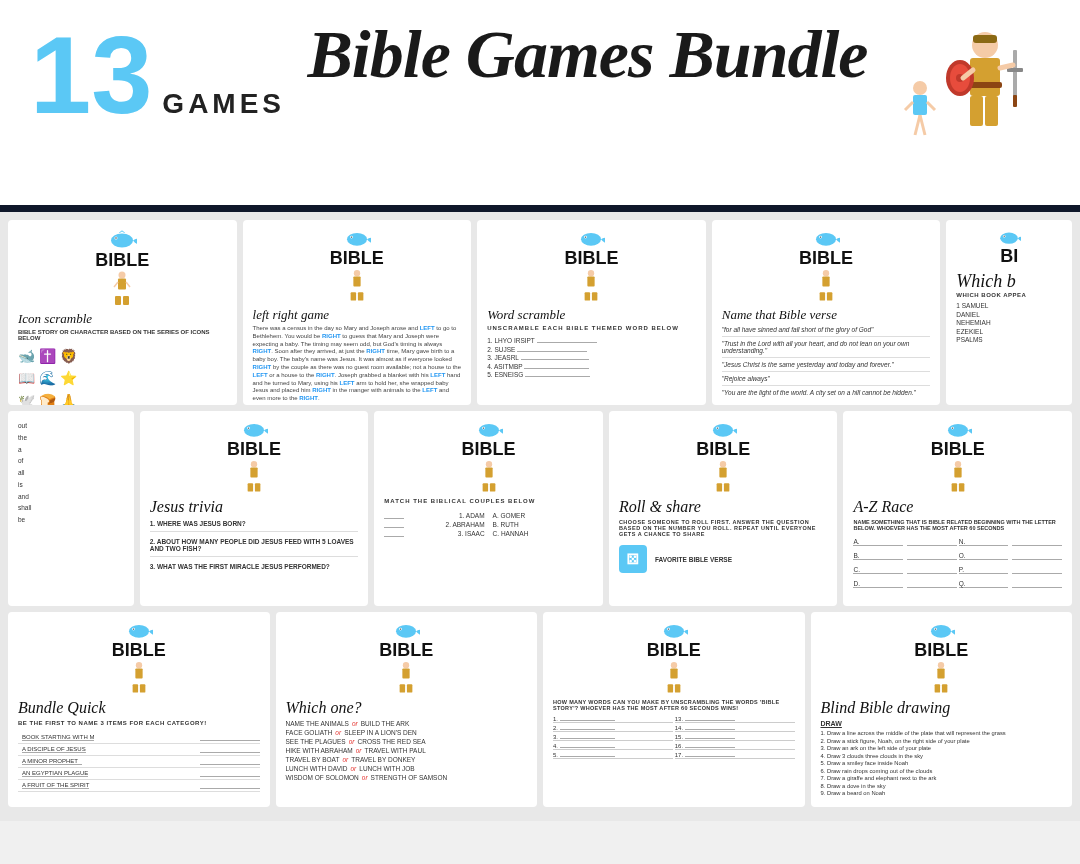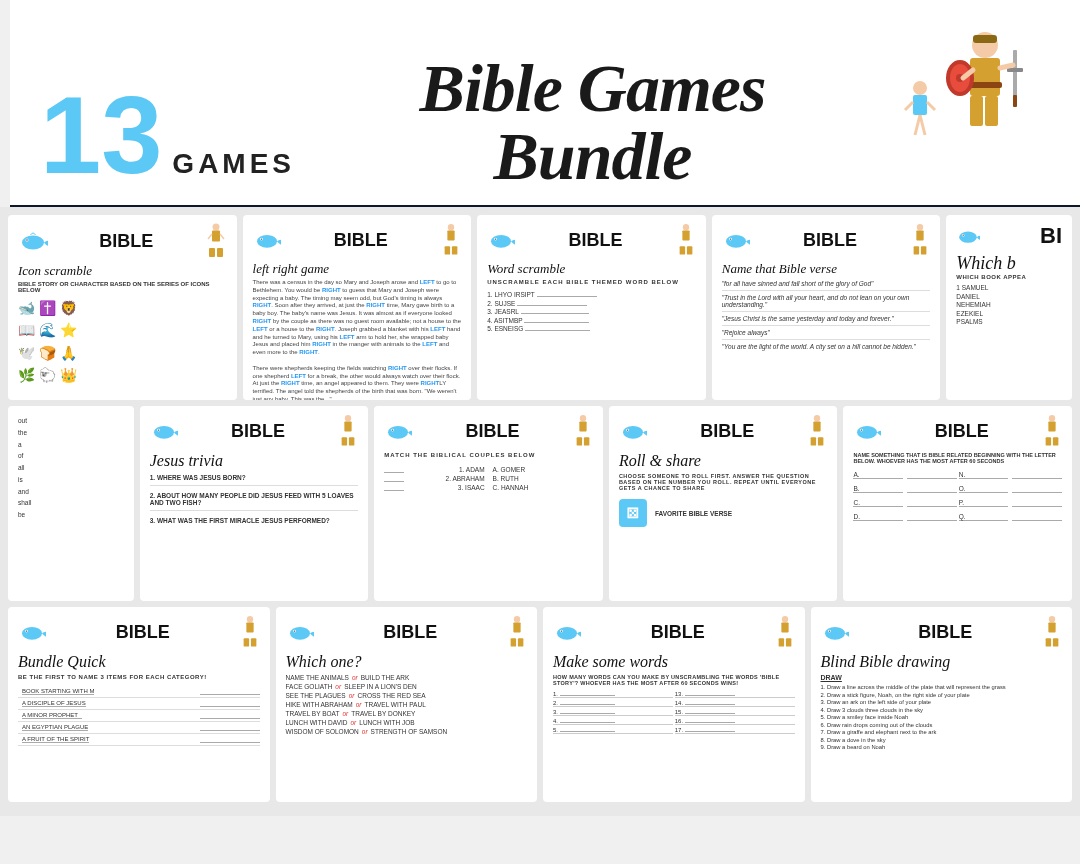--- a/index.html
+++ b/index.html
@@ -9,25 +9,24 @@
       background: #f0f0f0;
       font-family: Arial, sans-serif;
       overflow-x: hidden;
     }
 
     
     .header {
       background: #fff;
       padding: 20px 30px 15px 30px;
       display: flex;
-      align-items: flex-end;
+      align-items: flex-start;
       justify-content: space-between;
-      border-bottom: 2px solid #0f172a;
+      border-bottom: 7px solid #0f172a;
       position: relative;
-      margin-left: 10px;
     }
     .header-left {
       display: flex;
       align-items: flex-end;
       gap: 10px;
     }
     .number-13 {
       font-size: 110px;
       font-weight: 900;
       color: #5bc8f5;
@@ -94,20 +93,21 @@
     .card-inner {
       padding: 8px 10px 10px;
       height: 100%;
     }
 
     .card-header {
       display: flex;
       align-items: center;
       justify-content: space-between;
       margin-bottom: 4px;
+      flex-direction: column;
     }
 
     .card-body-sm {
       font-size: 6px;
       color: #444;
       line-height: 1.3;
     }
 
     
     .row1 .card { height: 185px; }
@@ -401,21 +401,21 @@
 
     <div class="card card-partial">
       <div class="card-inner">
         <div class="card-header">
           <svg width="24" height="18" viewBox="0 0 60 44">
             <ellipse cx="30" cy="25" rx="22" ry="14" fill="#5bc8f5"></ellipse>
             <circle cx="18" cy="20" r="3" fill="#fff"></circle>
             <circle cx="18" cy="20" r="1.5" fill="#333"></circle>
             <path d="M52 25 Q65 15 65 35 Q55 30 52 25Z" fill="#5bc8f5"></path>
           </svg>
-          <div style="font-size:22px;font-weight:900;color:#111;font-family:Arial Black,sans-serif;">BI</div>
+          <div style="font-size:18px;font-weight:900;color:#111;font-family:Arial Black,sans-serif;">BI</div>
         </div>
         <div style="font-family:Georgia,serif;font-style:italic;font-size:18px;color:#111;">Which b</div>
         <div style="font-size:6px;font-weight:700;letter-spacing:0.5px;color:#333;margin-bottom:4px;">WHICH BOOK APPEA</div>
         <div class="list-item-sm">1 SAMUEL</div>
         <div class="list-item-sm">DANIEL</div>
         <div class="list-item-sm">NEHEMIAH</div>
         <div class="list-item-sm">EZEKIEL</div>
         <div class="list-item-sm">PSALMS</div>
       </div>
     </div>
@@ -541,20 +541,21 @@
             <path d="M52 25 Q65 15 65 35 Q55 30 52 25Z" fill="#5bc8f5"></path>
           </svg>
           <div class="bible-word">BIBLE</div>
           <svg width="20" height="34" viewBox="0 0 44 72">
             <circle cx="22" cy="8" r="7" fill="#f5cba7"></circle>
             <rect x="14" y="15" width="16" height="22" fill="#d4a030" rx="2"></rect>
             <rect x="8" y="50" width="12" height="18" fill="#d4a030" rx="2"></rect>
             <rect x="24" y="50" width="12" height="18" fill="#d4a030" rx="2"></rect>
           </svg>
         </div>
+        <div class="game-title-script-lg">A-Z Race</div>
         <div style="font-size:5.5px;font-weight:700;color:#333;margin-bottom:5px;">NAME SOMETHING THAT IS BIBLE RELATED BEGINNING WITH THE LETTER BELOW. WHOEVER HAS THE MOST AFTER 60 SECONDS</div>
         <div style="display:grid;grid-template-columns:1fr 1fr;gap:2px;">
           <div class="az-line">
               <span>A.</span>
               <span></span>
             </div>
           <div class="az-line">
               <span>N.</span>
               <span></span>
             </div>
@@ -697,21 +698,20 @@
             <path d="M52 25 Q65 15 65 35 Q55 30 52 25Z" fill="#5bc8f5"></path>
           </svg>
           <div class="bible-word">BIBLE</div>
           <svg width="20" height="34" viewBox="0 0 44 72">
             <circle cx="22" cy="8" r="7" fill="#f5cba7"></circle>
             <rect x="14" y="15" width="16" height="22" fill="#d4a030" rx="2"></rect>
             <rect x="8" y="50" width="12" height="18" fill="#d4a030" rx="2"></rect>
             <rect x="24" y="50" width="12" height="18" fill="#d4a030" rx="2"></rect>
           </svg>
         </div>
-        <div class="game-title-script-lg">Make some words</div>
         <div style="font-size:5.5px;font-weight:700;color:#333;margin-bottom:5px;letter-spacing:0.3px;">HOW MANY WORDS CAN YOU MAKE BY UNSCRAMBLING THE WORDS 'BIBLE STORY'? WHOEVER HAS THE MOST AFTER 60 SECONDS WINS!</div>
         <div class="make-words-grid">
           <div class="make-words-item">1. <span style="border-bottom:1px solid #aaa;display:inline-block;width:55px;"></span></div>
           <div class="make-words-item">13. <span style="border-bottom:1px solid #aaa;display:inline-block;width:50px;"></span></div>
           <div class="make-words-item">2. <span style="border-bottom:1px solid #aaa;display:inline-block;width:55px;"></span></div>
           <div class="make-words-item">14. <span style="border-bottom:1px solid #aaa;display:inline-block;width:50px;"></span></div>
           <div class="make-words-item">3. <span style="border-bottom:1px solid #aaa;display:inline-block;width:55px;"></span></div>
           <div class="make-words-item">15. <span style="border-bottom:1px solid #aaa;display:inline-block;width:50px;"></span></div>
           <div class="make-words-item">4. <span style="border-bottom:1px solid #aaa;display:inline-block;width:55px;"></span></div>
           <div class="make-words-item">16. <span style="border-bottom:1px solid #aaa;display:inline-block;width:50px;"></span></div>

